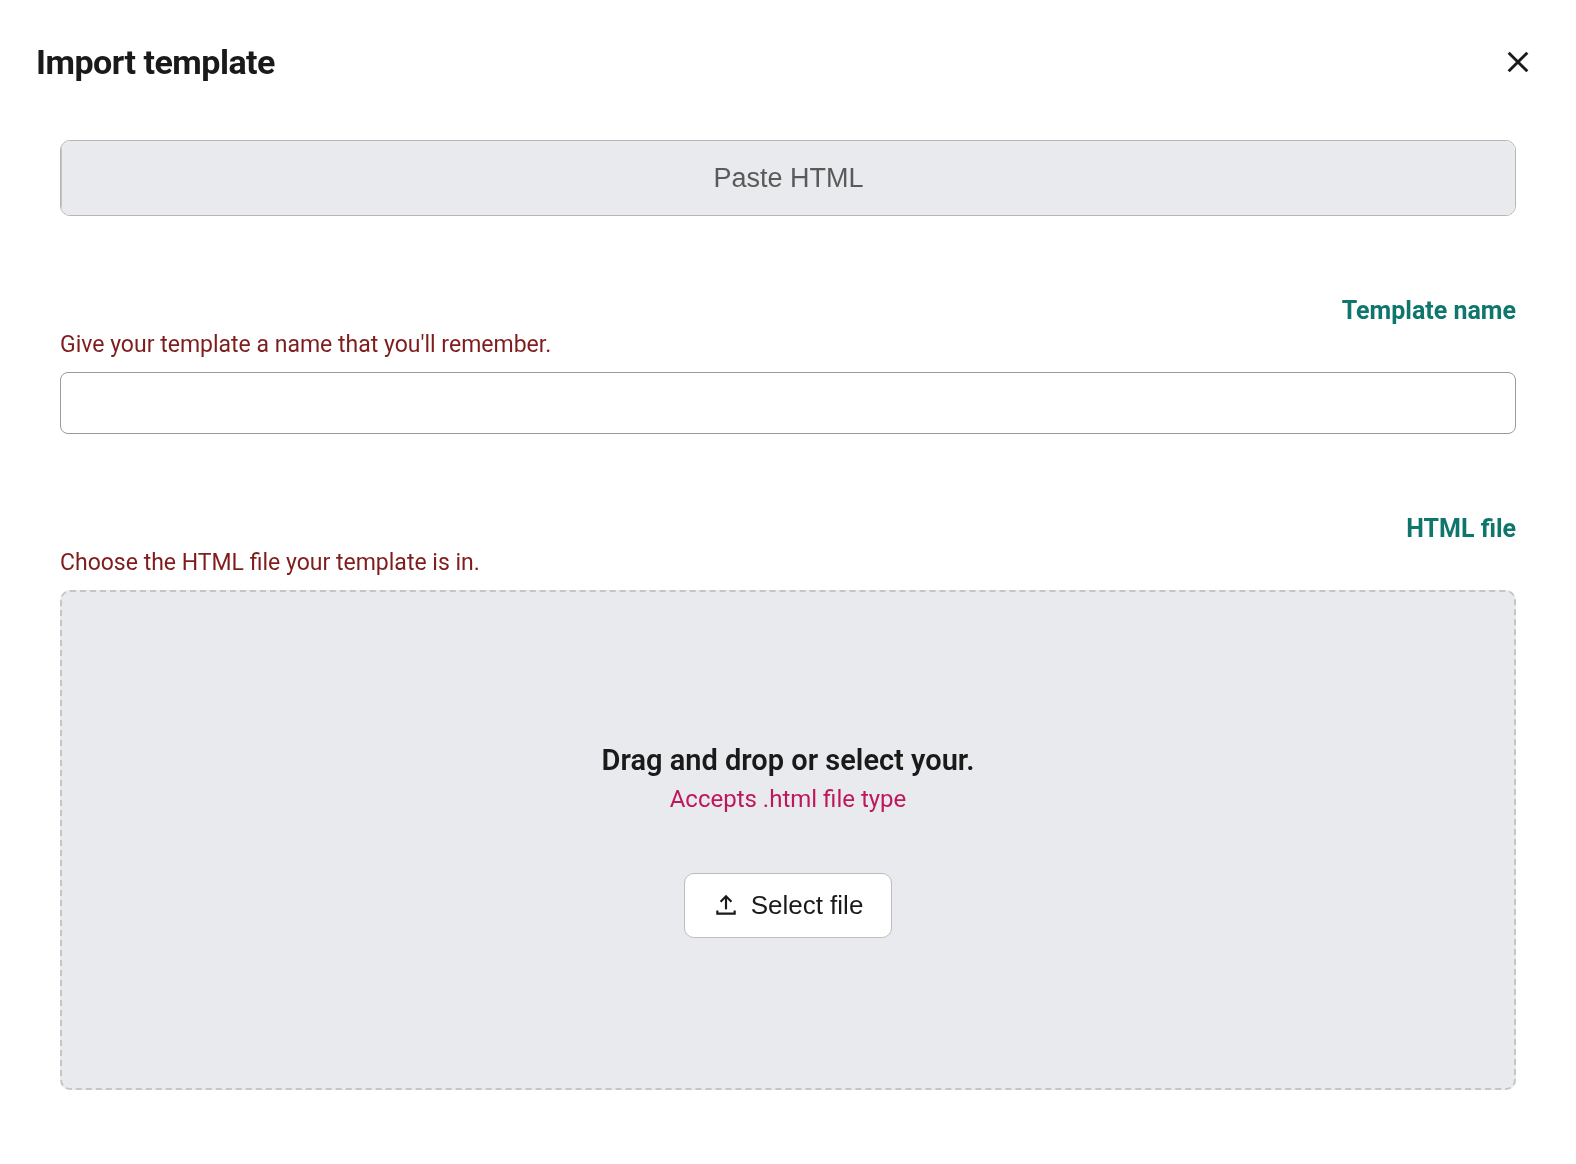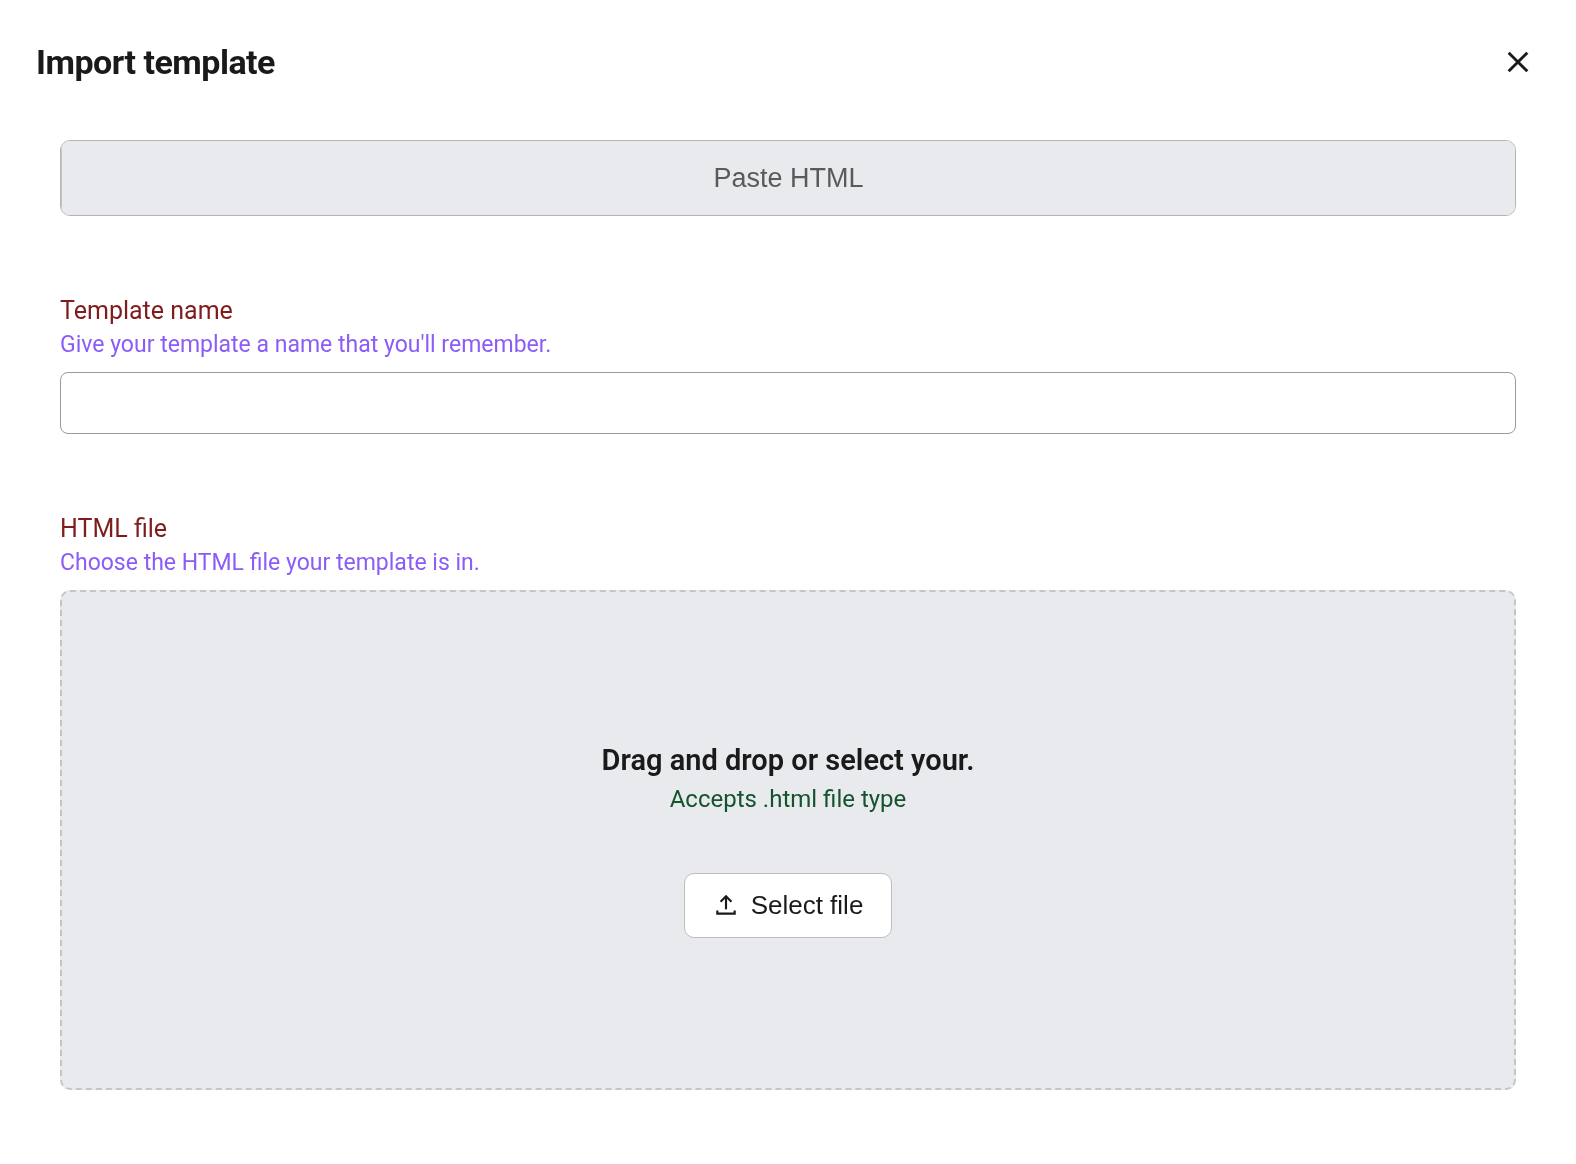--- a/index.html
+++ b/index.html
@@ -69,27 +69,28 @@
     .tab.inactive {
       background: #e8eaed;
       color: #5a5a5a;
       border-left: 1px solid #c5c5c5;
     }
     .field-group {
       margin-bottom: 80px;
     }
     .field-label {
       font-size: 25px;
-      font-weight: 400;
-      color: #7f1d1d;
+      font-weight: 700;
+      color: #0f766e;
       margin-bottom: 6px;
+      text-align: right;
     }
     .field-hint {
       font-size: 23px;
-      color: #8b5cf6;
+      color: #7f1d1d;
       margin-bottom: 14px;
     }
     .text-input {
       width: 100%;
       height: 62px;
       border: 1px solid #9a9a9a;
       border-radius: 8px;
       font-size: 22px;
       padding: 0 16px;
       background: #fff;
@@ -107,21 +108,21 @@
       padding: 40px;
     }
     .dropzone-title {
       font-size: 29px;
       font-weight: 600;
       color: #1a1a1a;
       margin-bottom: 8px;
     }
     .dropzone-sub {
       font-size: 24px;
-      color: #14532d;
+      color: #be185d;
       margin-bottom: 60px;
     }
     .select-file-btn {
       display: inline-flex;
       align-items: center;
       gap: 12px;
       background: #fff;
       border: 1px solid #bdbdbd;
       border-radius: 10px;
       padding: 16px 28px;

